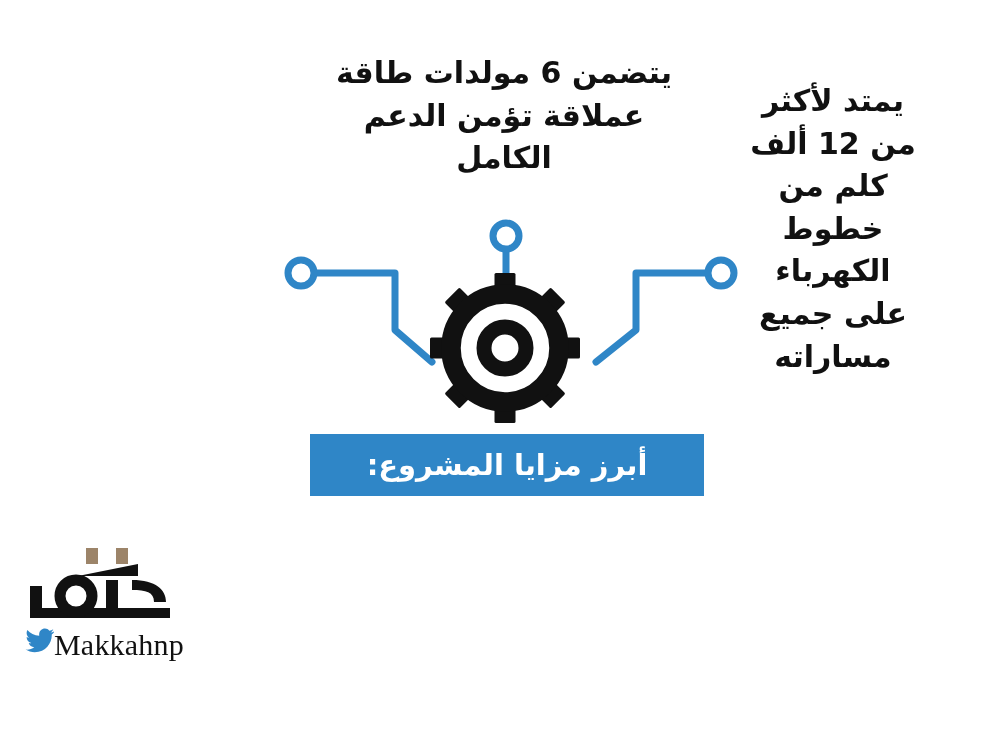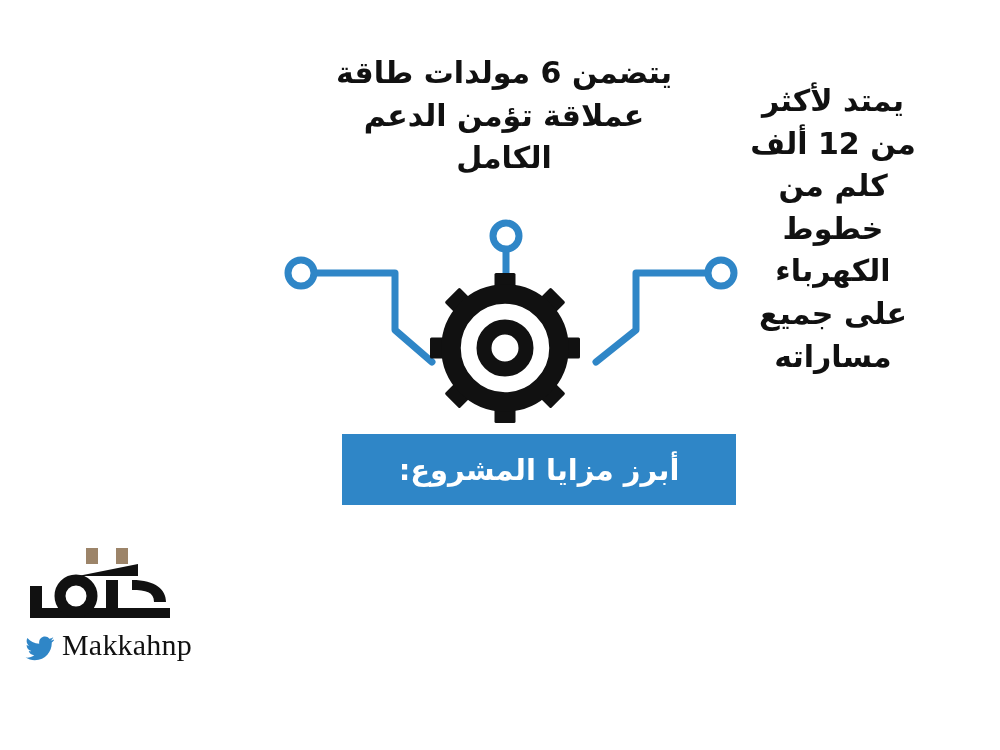--- a/index.html
+++ b/index.html
@@ -66,26 +66,25 @@
     top: 80px;
     width: 186px;
   }
 
   
   .banner {
     position: absolute;
     left: 310px;
     top: 434px;
     width: 394px;
-    height: 71px;
+    height: 62px;
     background: #2f86c7;
     display: flex;
     align-items: center;
     justify-content: center;
-    margin-left: 32px;
   }
   .banner-label {
     color: #ffffff;
     font-size: 29px;
     font-weight: 700;
     direction: rtl;
   }
 
   
   .logo-block {
@@ -100,22 +99,21 @@
     left: 6px;
     top: 0;
     width: 172px;
     height: 76px;
   }
   .social-row {
     position: absolute;
     left: 10px;
     top: 82px;
     display: flex;
-    align-items: flex-end;
-    gap: 8px;
+    align-items: flex-start;
     direction: ltr;
   }
   .twitter-icon {
     width: 30px;
     height: 26px;
     display: block;
   }
   .social-handle {
     font-family: "Liberation Serif", "DejaVu Serif", serif;
     font-size: 30px;

